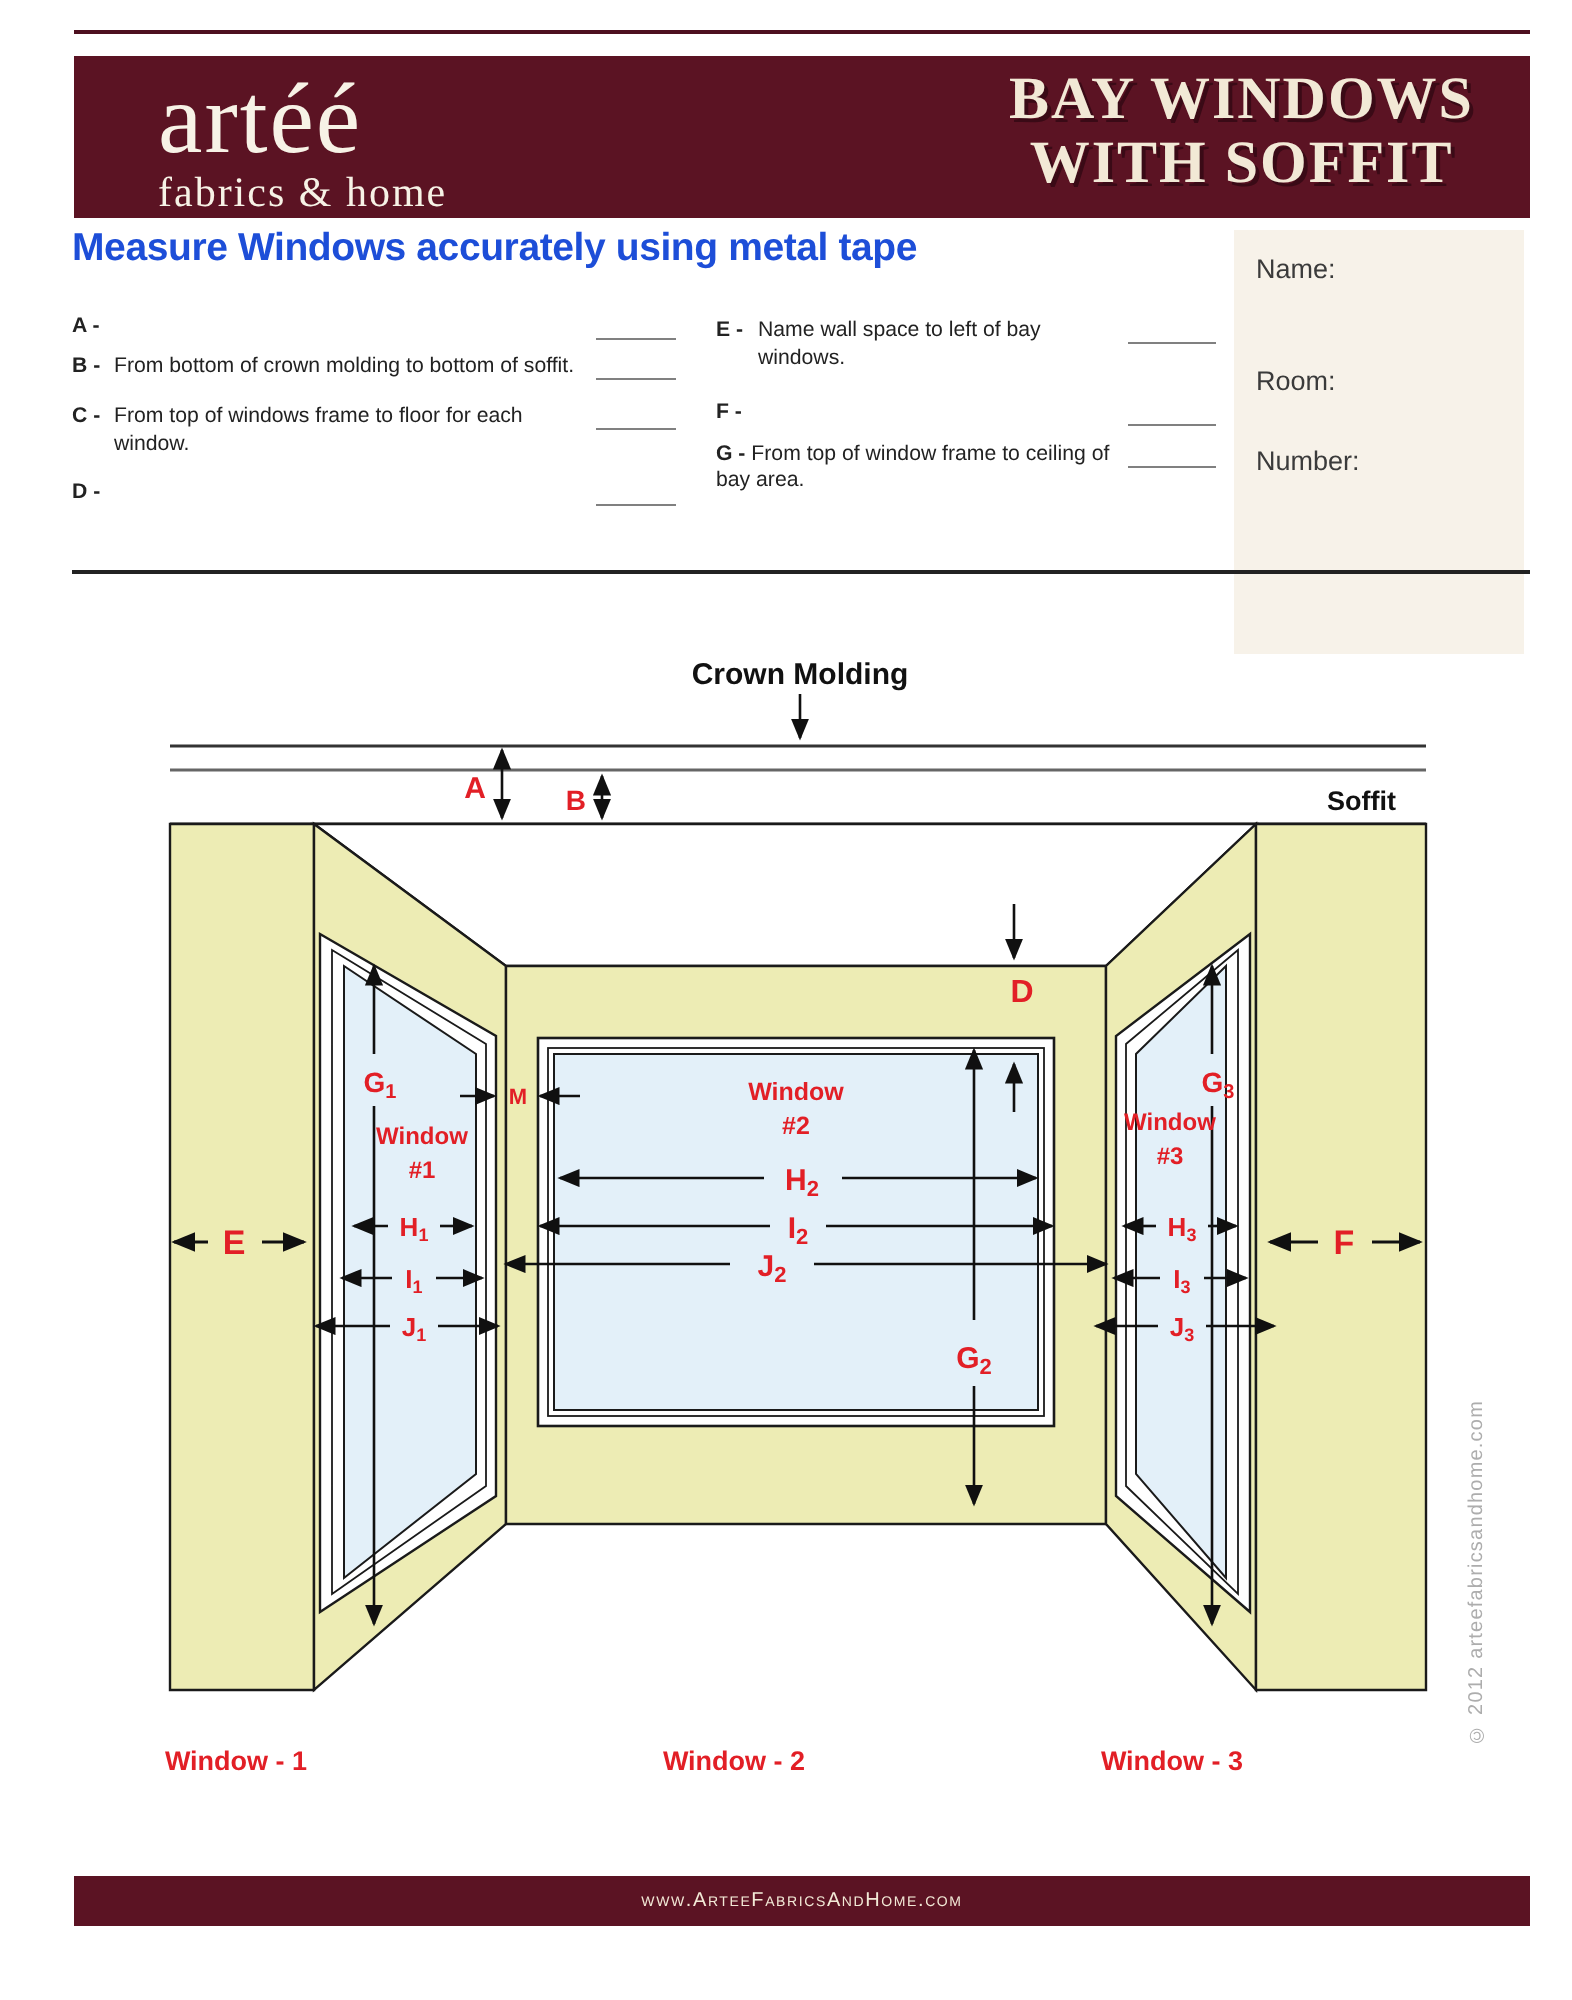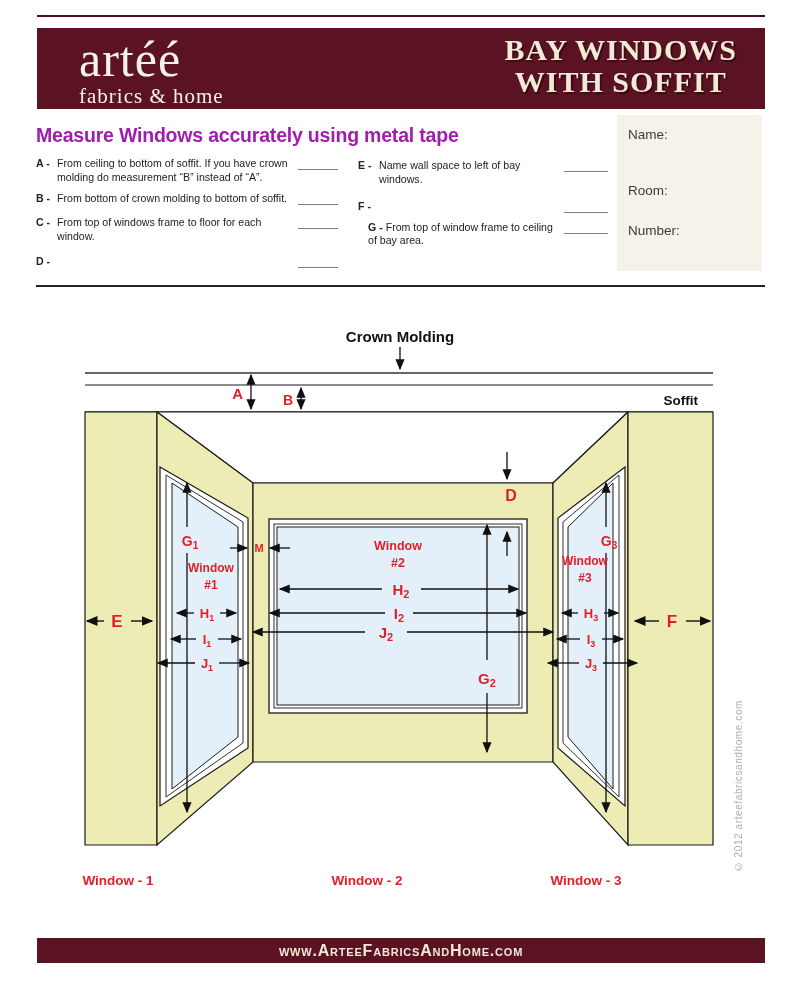--- a/index.html
+++ b/index.html
@@ -13,56 +13,56 @@
   
   .header-bar{left:37px;top:28px;width:728px;height:81px;background:#5b1323;}
   .brand{left:42px;top:6px;color:#f7f2e6;font-family:"Liberation Serif",serif;line-height:1;}
   .brand-name{font-size:50px;letter-spacing:1px;}
   .brand-tagline{font-size:21px;margin-top:2px;letter-spacing:1px;}
   .title-block{right:28px;top:6px;text-align:center;color:#f2e9d6;
         font-family:"Liberation Serif",serif;font-weight:bold;text-transform:uppercase;
         text-shadow:2px 2px 0 #3a0a16;line-height:1.07;font-size:30px;letter-spacing:1px;}
 
   
-  .heading{left:36px;top:124px;font-size:19.5px;font-weight:bold;color:#a21caf;letter-spacing:-0.2px;}
+  .heading{left:36px;top:113px;font-size:19.5px;font-weight:bold;color:#1d4ed8;letter-spacing:-0.2px;}
   .col{font-size:10.6px;color:#222;line-height:1.3;}
   .col-left{left:36px;top:157px;width:302px;}
   .col-right{left:358px;top:159px;width:250px;}
   .item{display:flex;align-items:flex-start;position:relative;}
   .item .txt{position:relative;padding-left:21px;}
   .item .txt .key{position:absolute;left:0;font-weight:bold;}
-  .item.noindent .txt{padding-left:0;margin-left:10px;}
+  .item.noindent .txt{padding-left:0;}
   .item.noindent .txt .key{position:static;font-weight:bold;}
   .blank{height:12px;border-bottom:1.4px solid #808080;margin-left:auto;flex:0 0 auto;}
   .col-left .txt{width:256px;}
   .col-left .blank{width:40px;}
   .col-right .txt{width:200px;}
   .col-right .blank{width:44px;}
   .mb7{margin-bottom:7px;} .mb11{margin-bottom:11px;} .mb13{margin-bottom:13px;} .mb8{margin-bottom:8px;}
 
   
-  .form-box{left:617px;top:115px;width:145px;height:156px;background:#f7f2e9;}
+  .form-box{left:617px;top:115px;width:145px;height:212px;background:#f7f2e9;}
   .form-label{position:absolute;left:11px;font-size:13.5px;color:#3b3b3b;}
 
   .rule{left:36px;top:285px;width:729px;height:2px;background:#222;}
 
   
   .diagram{left:36px;top:300px;}
   .rl{fill:#e21f26;font-family:"Liberation Sans",sans-serif;font-weight:bold;}
   .bl{fill:#111;font-family:"Liberation Sans",sans-serif;font-weight:bold;}
 
   
   .copyright{left:733px;top:700px;height:210px;width:22px;}
   .copyright span{display:inline-block;writing-mode:vertical-rl;transform:rotate(180deg);
       font-size:10px;color:#adadad;letter-spacing:0.6px;white-space:nowrap;}
 
   
   .footer-bar{left:37px;top:938px;width:728px;height:25px;background:#5b1323;
       display:flex;align-items:center;justify-content:center;}
-  .footer-text{color:#f2e9d6;font-variant:small-caps;font-weight:bold;font-size:16px;letter-spacing:0.8px;}
+  .footer-text{color:#f2e9d6;font-variant:small-caps;font-weight:normal;font-size:10px;letter-spacing:0.8px;}
 </style>
 </head>
 <body>
 
 <div class="page">
 
   <div class="abs top-line"></div>
 
   <div class="abs header-bar">
     <div class="abs title-block">
@@ -72,21 +72,21 @@
     <div class="abs brand">
       <div class="brand-name">artéé</div>
       <div class="brand-tagline">fabrics &amp; home</div>
     </div>
   </div>
 
   <div class="abs heading">Measure Windows accurately using metal tape</div>
 
   <div class="abs col col-left">
     <div class="item mb7">
-      <div class="txt"><span class="key">A -</span><span>From ceiling to bottom of soffit. If you have crown molding do measurement “B” instead of “A”.</span></div>
+      <div class="txt"><span class="key">A -</span></div>
       <div class="blank"></div>
     </div>
     <div class="item mb11">
       <div class="txt"><span class="key">B -</span><span>From bottom of crown molding to bottom of soffit.</span></div>
       <div class="blank"></div>
     </div>
     <div class="item mb11">
       <div class="txt"><span class="key">C -</span><span>From top of windows frame to floor for each window.</span></div>
       <div class="blank"></div>
     </div>

